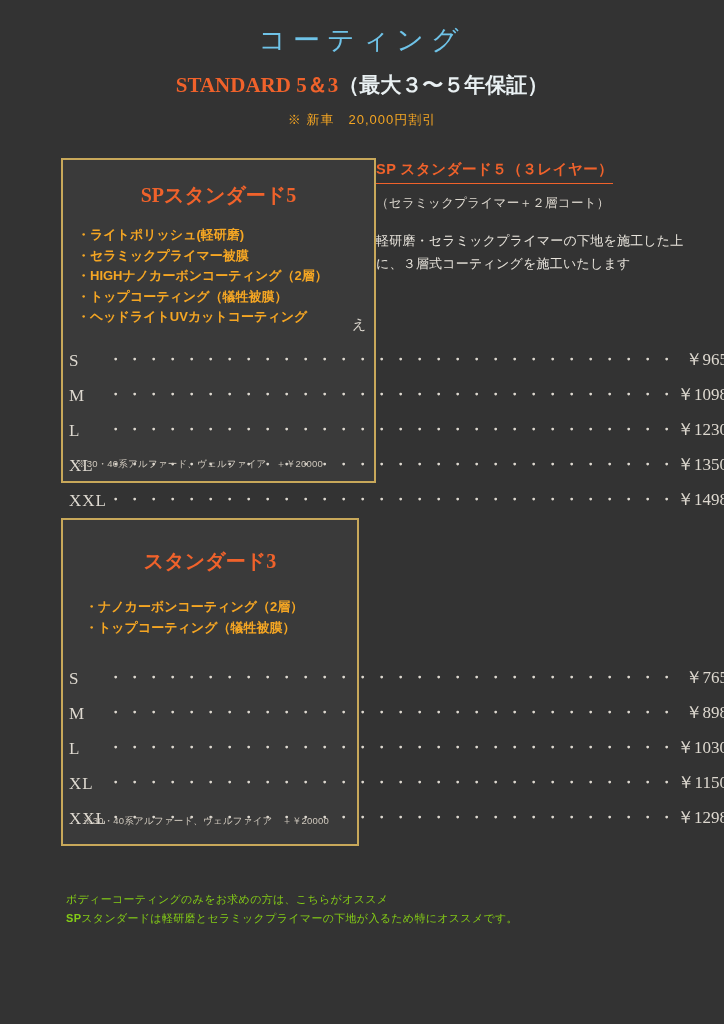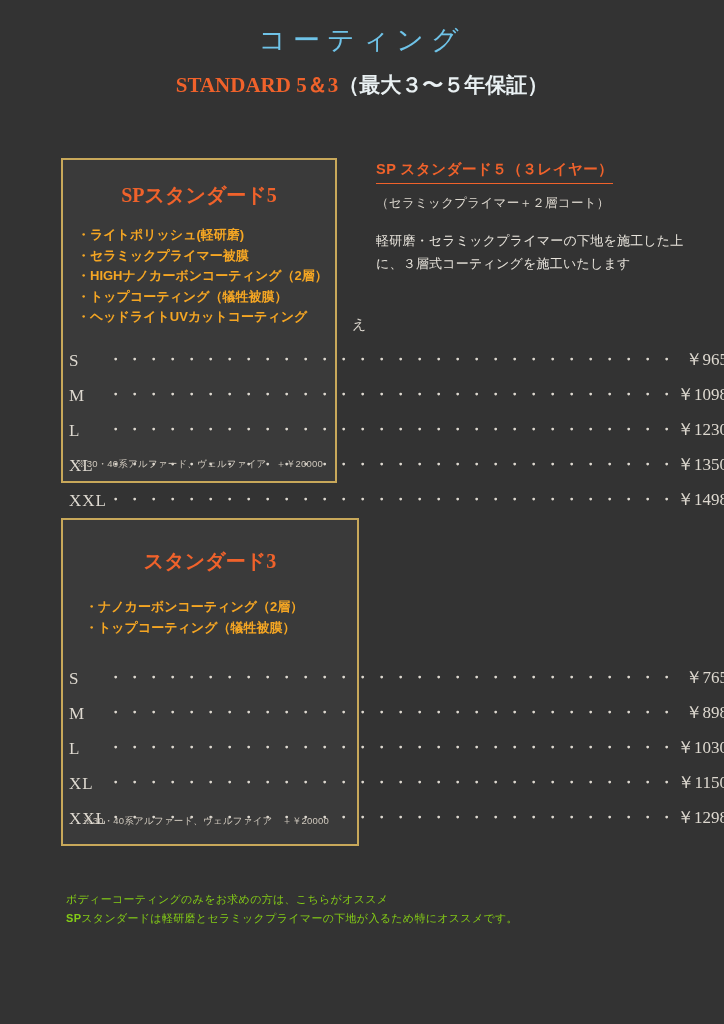--- a/index.html
+++ b/index.html
@@ -78,21 +78,21 @@
     letter-spacing: 2px;
   }
   .price-val { text-align: right; width: 128px; padding-right: 8px; white-space: nowrap; }
   .panel-footnote {
     font-size: 9.5px;
     color: #cfc8bd;
     letter-spacing: 0.2px;
   }
 
   
-  #panel1 { left: 61px; top: 158px; width: 276px; height: 325px; }
+  #panel1 { left: 61px; top: 158px; width: 315px; height: 325px; }
   #panel1 .panel-title { font-size: 20px; margin-top: 22px; }
   #panel1 .feature-list { margin: 16px 0 0 14px; }
   #panel1 .pt-wrap { margin-top: 14px; padding: 0 6px; }
   #panel1 .panel-footnote { position: absolute; left: 14px; bottom: 10px; }
 
   
   #panel2 { left: 61px; top: 518px; width: 298px; height: 328px; }
   #panel2 .panel-title { font-size: 20px; margin-top: 28px; }
   #panel2 .feature-list { margin: 22px 0 0 22px; }
   #panel2 .pt-wrap { margin-top: 22px; padding: 0 6px; }
@@ -150,20 +150,21 @@
 </head>
 <body>
 
 <div class="page">
 
   <div class="header">
     <div class="header-title">コーティング</div>
     <div class="header-sub">
       <span class="orange">STANDARD 5</span><span class="orange">＆</span><span class="orange">3</span><span>（最大３〜５年保証）</span>
     </div>
+    <div class="header-note">※ 新車　20,000円割引</div>
   </div>
 
   <div class="panel" id="panel1">
     <div class="panel-title">SPスタンダード5</div>
     <ul class="feature-list">
       <li>・ライトポリッシュ(軽研磨)</li>
       <li>・セラミックプライマー被膜</li>
       <li>・HIGHナノカーボンコーティング（2層）</li>
       <li>・トップコーティング（犠牲被膜）</li>
       <li>・ヘッドライトUVカットコーティング</li>

